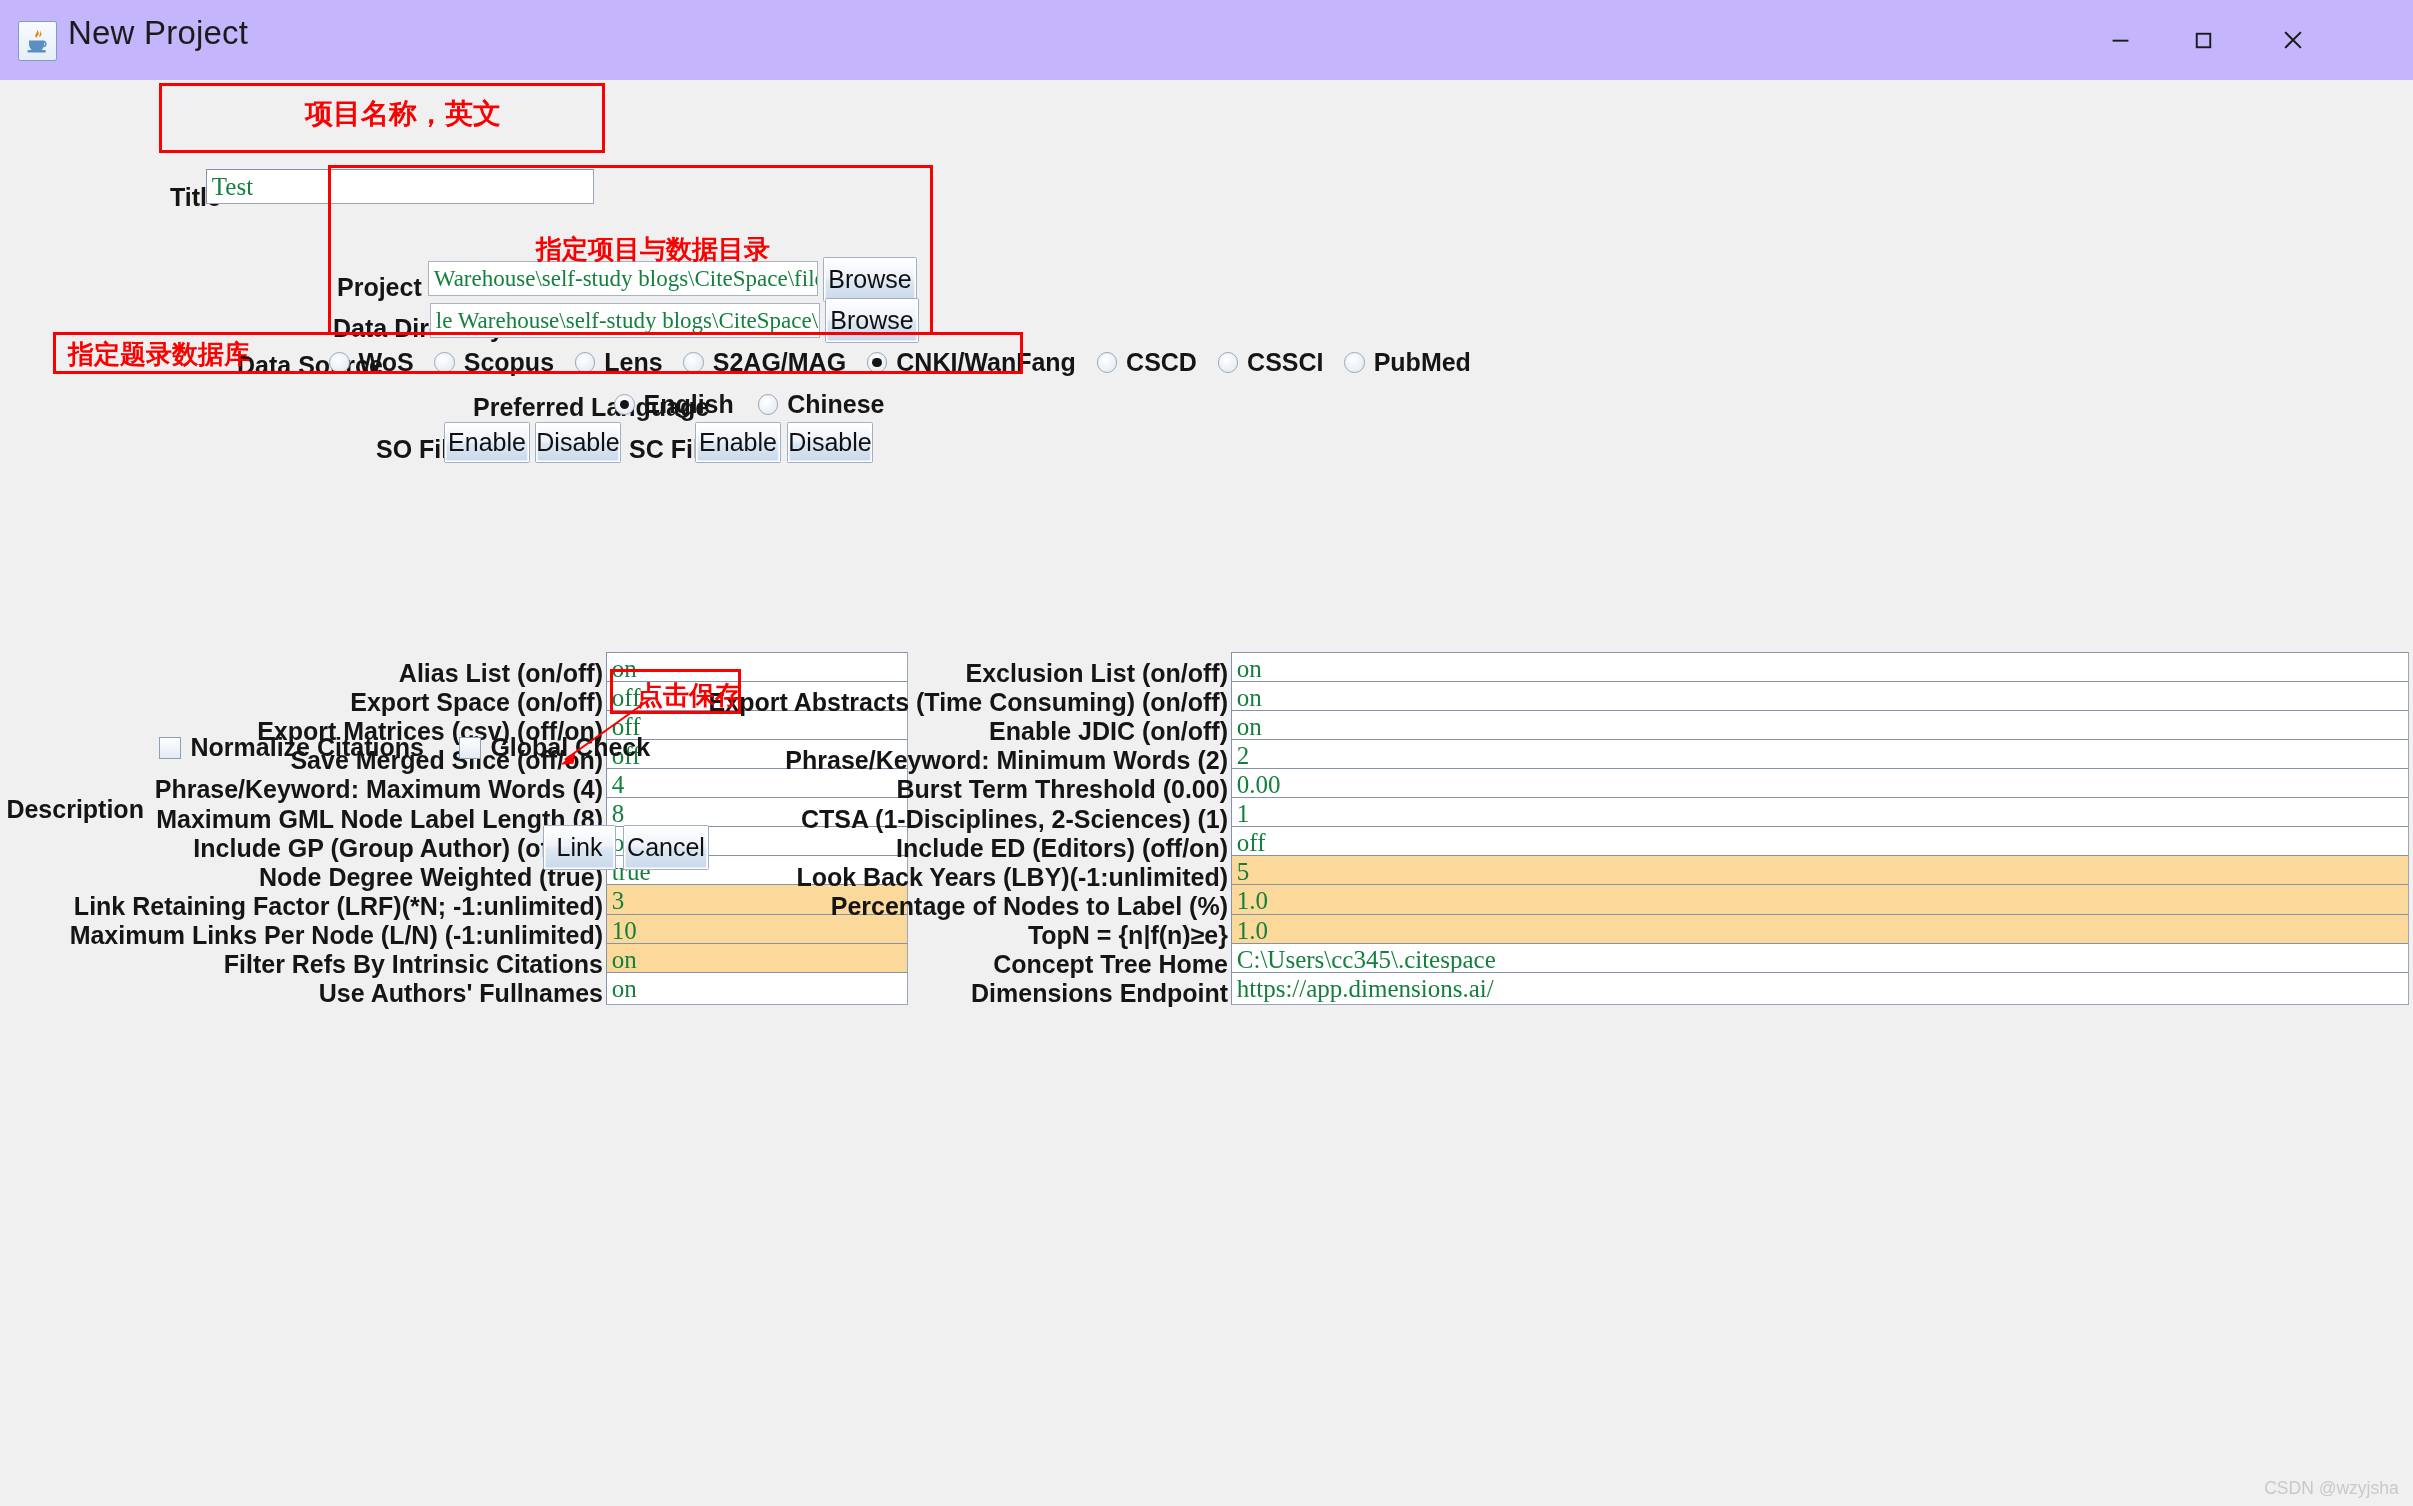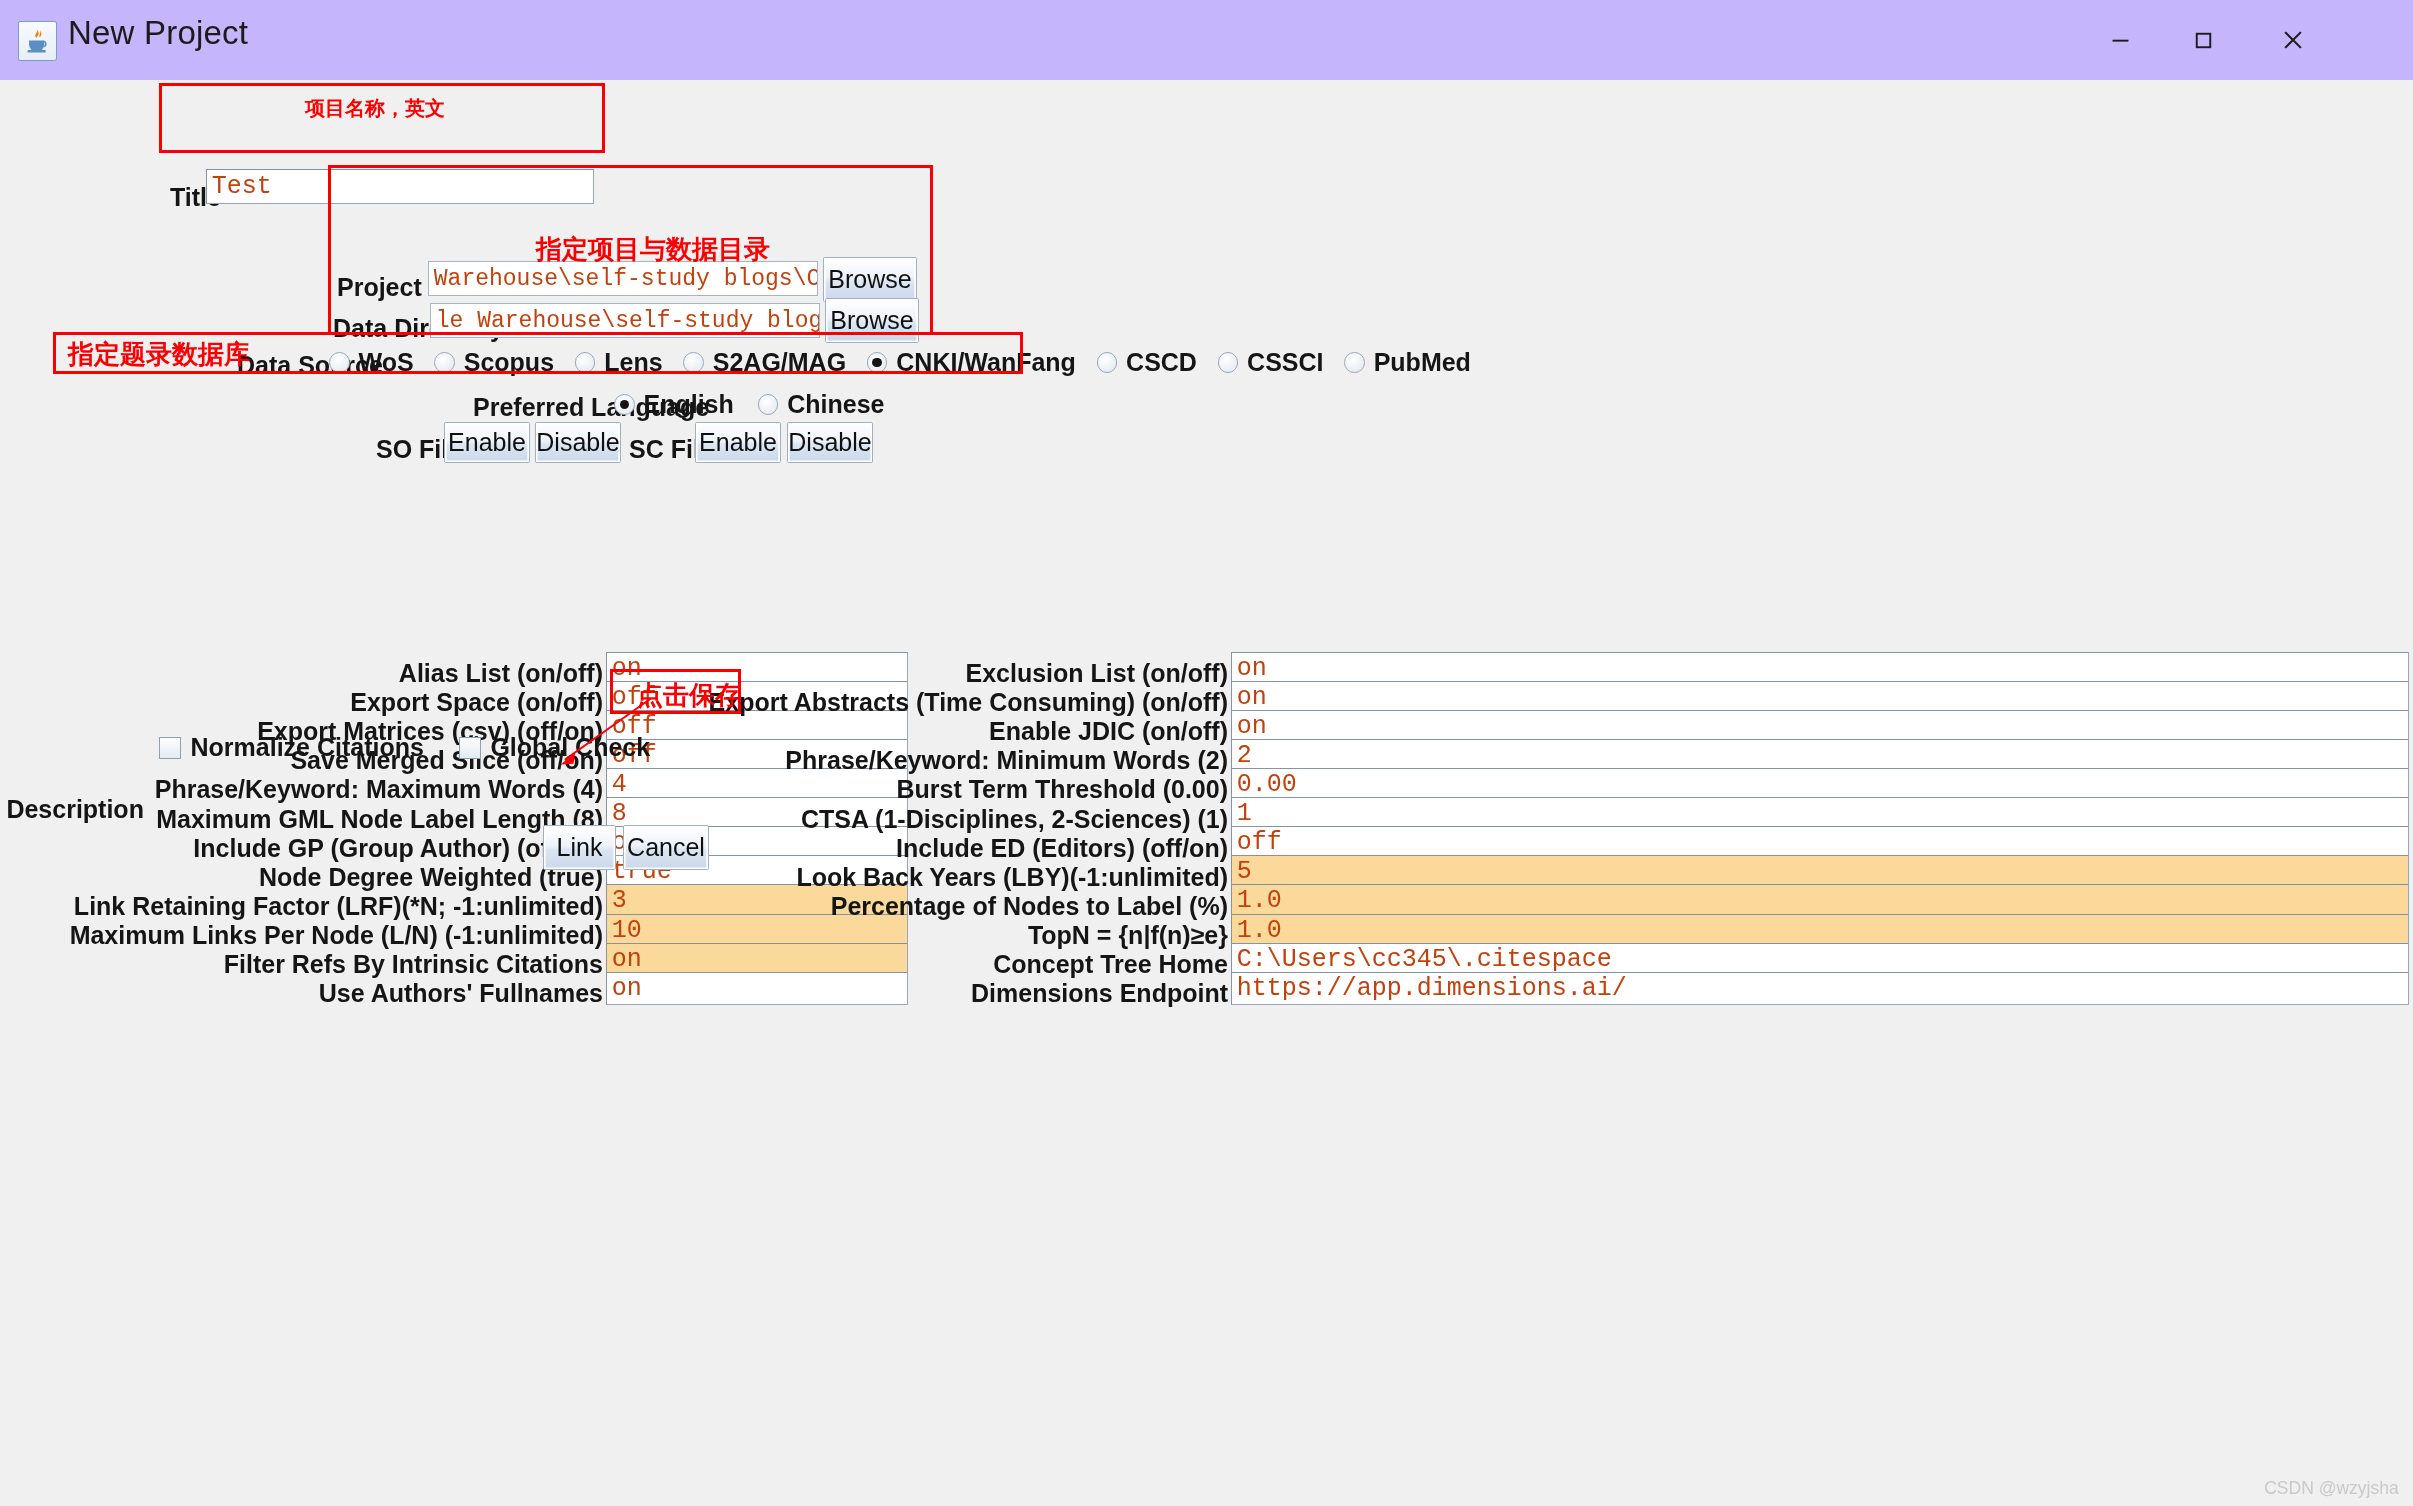--- a/index.html
+++ b/index.html
@@ -42,24 +42,24 @@
   .lbl{font-size:25px;color:#151515;font-family:"Liberation Sans", sans-serif;white-space:nowrap;}
   .lbl-b{font-weight:bold;}
 
   
   .tf{
     box-sizing:border-box;
     background:#ffffff;
     border:1.6px solid #9aa7b7;
     border-top-color:#8494a6;
     border-left-color:#8494a6;
-    font-size:25px;color:#c2410c;
+    font-size:25px;color:#15803d;
     padding:0 4.8px;
     display:flex;align-items:center;
-    font-family:Liberation Mono, monospace;
+    font-family:Liberation Serif, serif;
     overflow:hidden;white-space:nowrap;
   }
   .tf.hl{background:#fbd99a;}
   .tf.plain{border:1.6px solid #a9b4c2;}
 
   
   .btn{
     box-sizing:border-box;
     background:linear-gradient(#ffffff 0%, #eef3fa 45%, #dce6f3 55%, #c9d8ea 100%);
     border:1.6px solid #9fb0c4;border-radius:1.6px;
@@ -265,21 +265,21 @@
 
   <div class="lbl lbl-b" style="position:absolute;left:6.4px;top:715px;">Description</div>
 
   <div class="btn" style="position:absolute;left:543px;top:745px;width:73px;height:45px;">Link</div>
   <div class="btn" style="position:absolute;left:623px;top:745px;width:86px;height:45px;">Cancel</div>
 
   <div id="watermark">CSDN @wzyjsha</div>
 </div>
 
 <div class="redbox" style="left:159px;top:83px;width:446px;height:70px;"></div>
-<div class="redtxt" style="left:305px;top:95px;font-size:20px;">项目名称，英文</div>
+<div class="redtxt" style="left:305px;top:95px;font-size:28px;">项目名称，英文</div>
 
 <div class="redbox" style="left:328px;top:165px;width:605px;height:88px;border-bottom:none;"></div>
 <div class="redbox" style="left:328px;top:165px;width:605px;height:169px;border-top:none;border-bottom:none;"></div>
 <div class="redtxt" style="left:536px;top:232px;font-size:26px;">指定项目与数据目录</div>
 
 <div class="redbox" style="left:53px;top:332px;width:970px;height:42px;"></div>
 <div class="redtxt" style="left:68px;top:337px;font-size:26px;">指定题录数据库</div>
 
 <div class="redbox" style="left:610px;top:669px;width:131px;height:45px;"></div>
 <div class="redtxt" style="left:637px;top:678px;font-size:26px;">点击保存</div>

